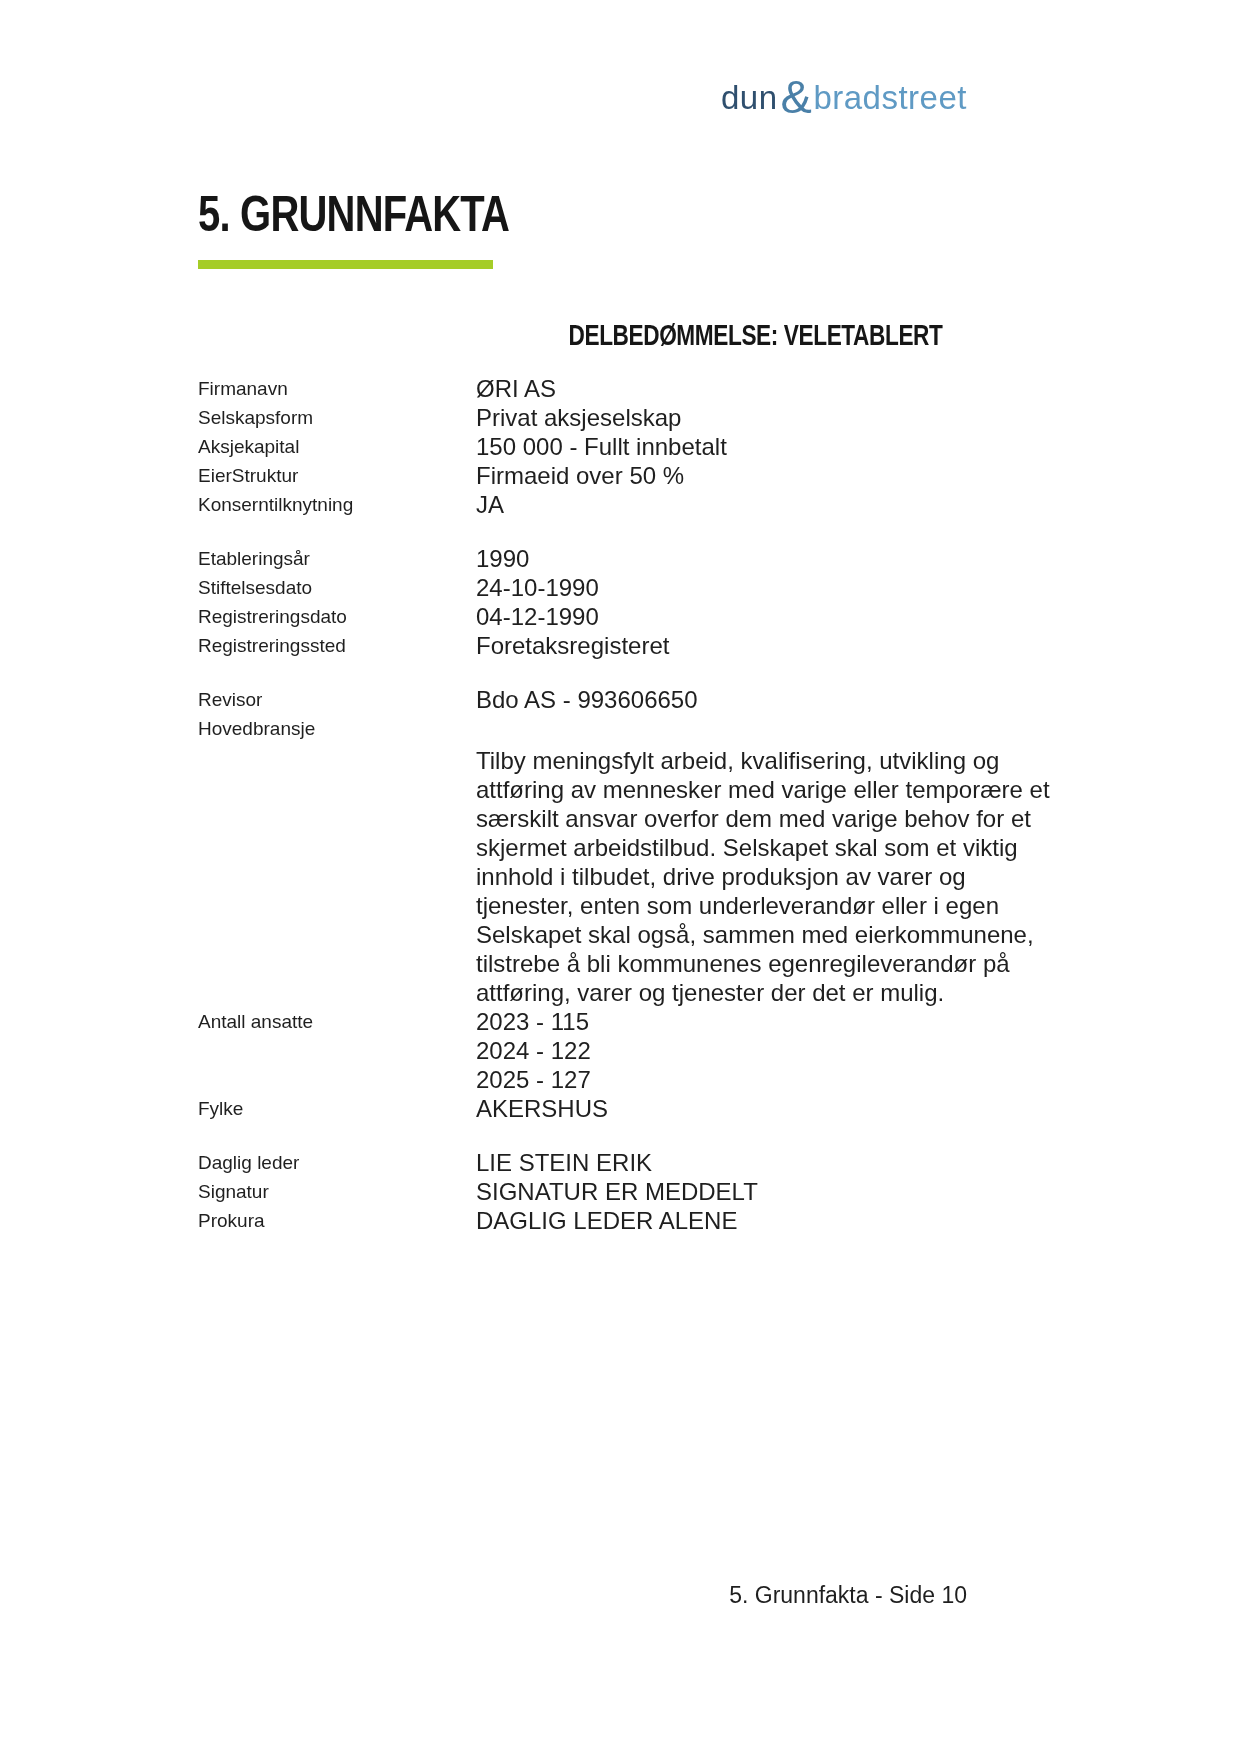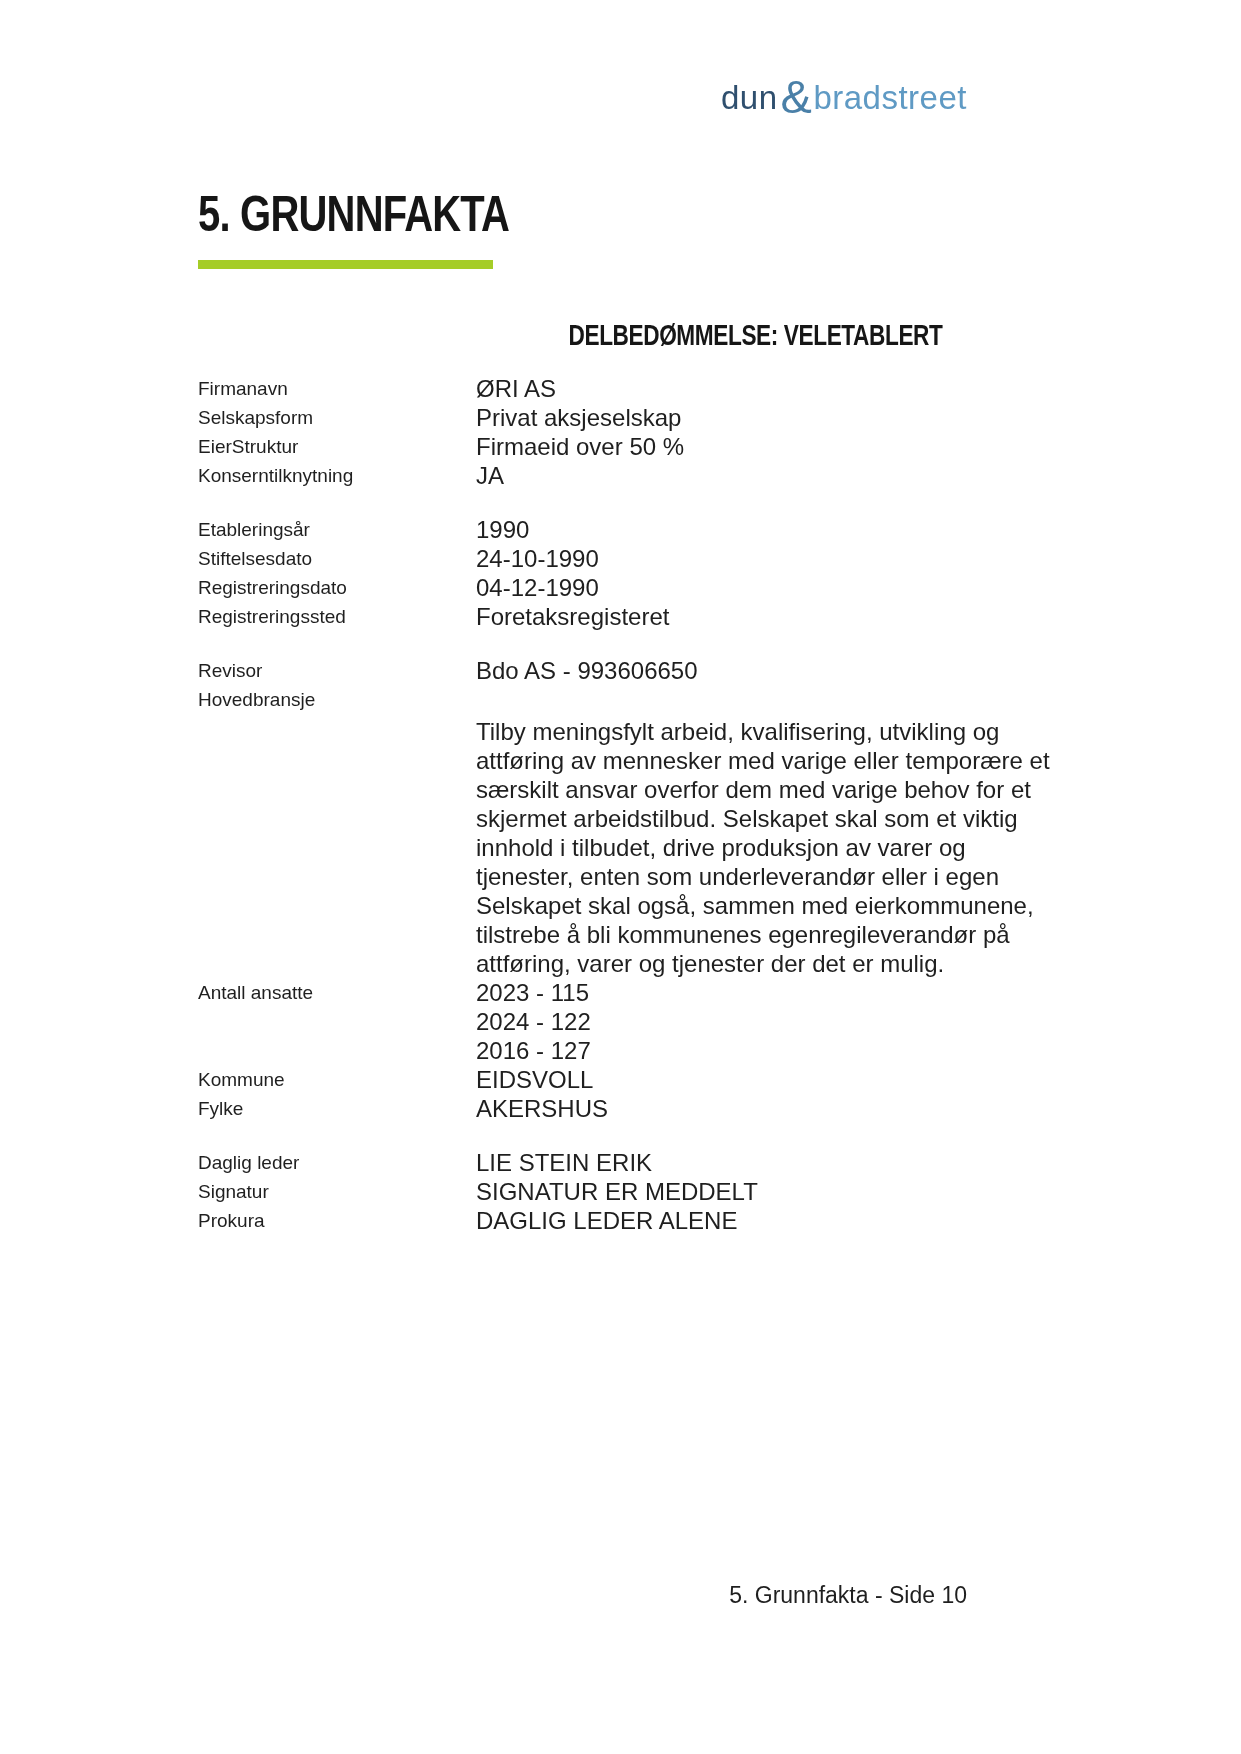--- a/index.html
+++ b/index.html
@@ -134,20 +134,26 @@
           </div>
   </div>
 
   <div class="fact-row">
     <div class="fact-label">Selskapsform</div>
     <div class="fact-value">
             <div class="value-line">Privat aksjeselskap</div>
           </div>
   </div>
 
+  <div class="fact-row">
+    <div class="fact-label">Aksjekapital</div>
+    <div class="fact-value">
+            <div class="value-line">150 000 - Fullt innbetalt</div>
+          </div>
+  </div>
 
   <div class="fact-row">
     <div class="fact-label">EierStruktur</div>
     <div class="fact-value">
             <div class="value-line">Firmaeid over 50 %</div>
           </div>
   </div>
 
   <div class="fact-row">
     <div class="fact-label">Konserntilknytning</div>
@@ -202,30 +208,24 @@
     <div class="fact-value">
             <div class="value-line">Tilby meningsfylt arbeid, kvalifisering, utvikling og attføring av mennesker med varige eller temporære et særskilt ansvar overfor dem med varige behov for et skjermet arbeidstilbud. Selskapet skal som et viktig innhold i tilbudet, drive produksjon av varer og tjenester, enten som underleverandør eller i egen Selskapet skal også, sammen med eierkommunene, tilstrebe å bli kommunenes egenregileverandør på attføring, varer og tjenester der det er mulig.</div>
           </div>
   </div>
 
   <div class="fact-row">
     <div class="fact-label">Antall ansatte</div>
     <div class="fact-value">
             <div class="value-line">2023 - 115</div>
             <div class="value-line">2024 - 122</div>
-            <div class="value-line">2016 - 127</div>
-          </div>
-  </div>
-
-  <div class="fact-row">
-    <div class="fact-label">Kommune</div>
-    <div class="fact-value">
-            <div class="value-line">EIDSVOLL</div>
-          </div>
-  </div>
+            <div class="value-line">2025 - 127</div>
+          </div>
+  </div>
+
 
   <div class="fact-row">
     <div class="fact-label">Fylke</div>
     <div class="fact-value">
             <div class="value-line">AKERSHUS</div>
           </div>
   </div>
 </div>
       <div class="fact-group">
   <div class="fact-row">

